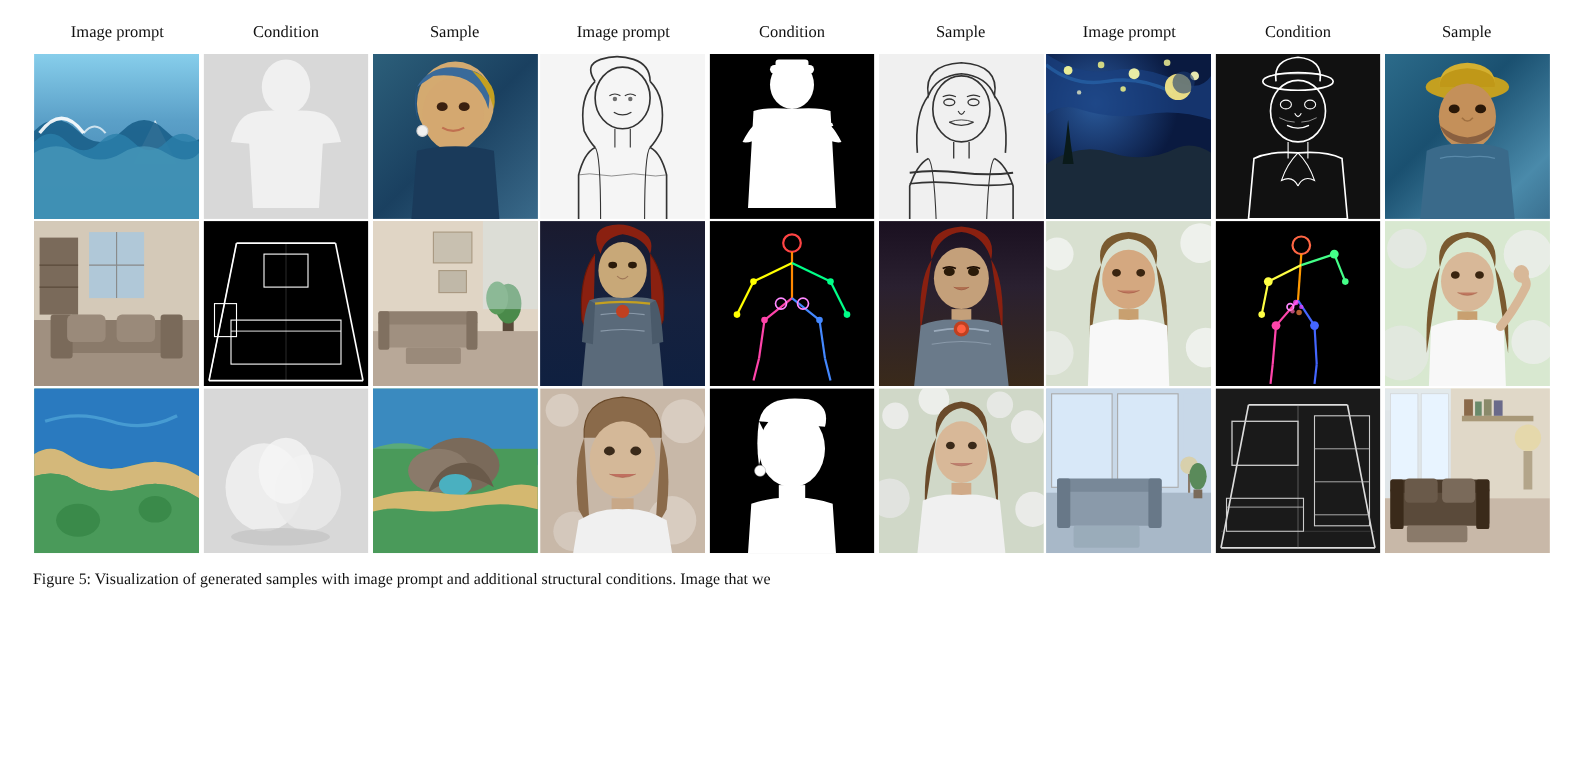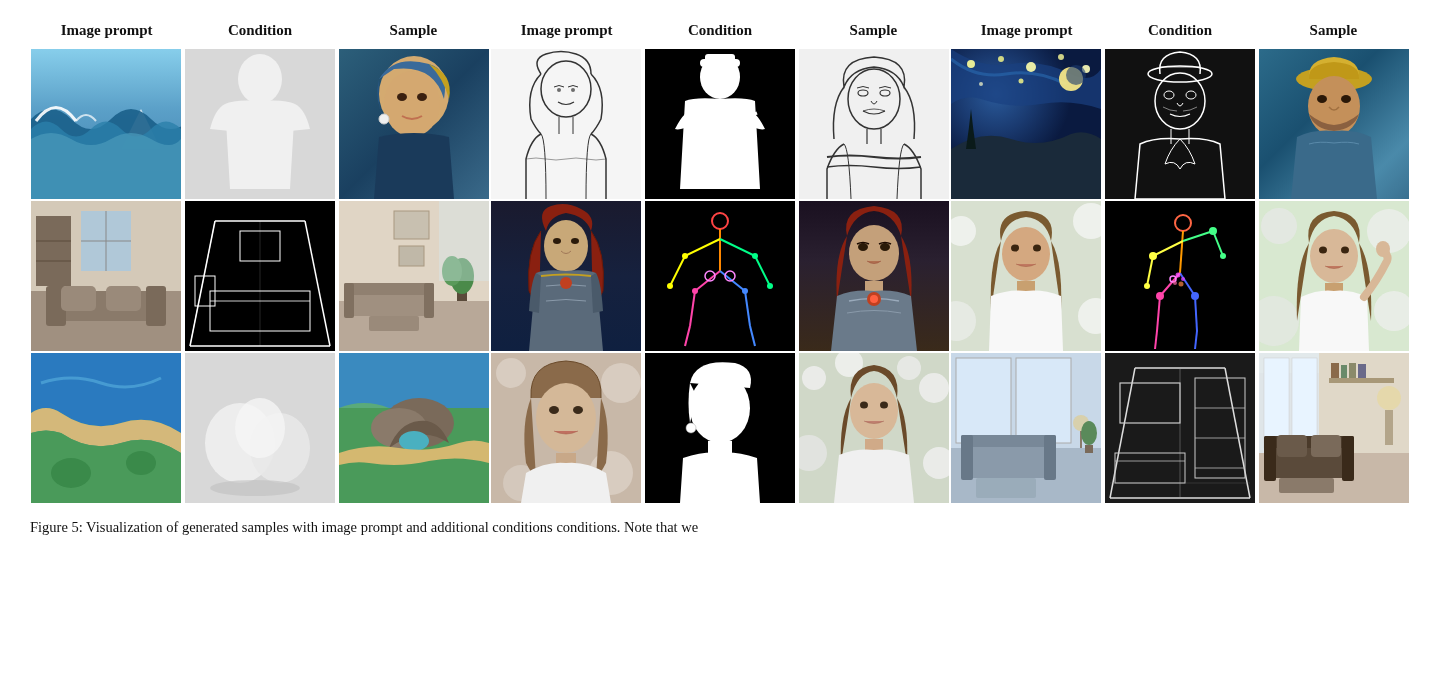--- a/index.html
+++ b/index.html
@@ -23,21 +23,21 @@
 
     .header-group {
       display: flex;
       flex: 1;
     }
 
     .header-cell {
       flex: 1;
       text-align: center;
       font-size: 15px;
-      font-weight: bold;
+      font-weight: normal;
       color: #111;
       padding: 2px 0 4px 0;
     }
 
     .image-grid {
       display: flex;
       width: 100%;
       gap: 0;
     }
 
@@ -873,16 +873,16 @@
             <rect x="99" y="11" width="8" height="14" fill="#6a6a8a"></rect>
           </svg>
         </div>
       </div>
 
     </div>
 
   </div>
 
   <div class="figure-caption">
-    <span class="caption-text">Figure 5:  Visualization of generated samples with image prompt and additional conditions conditions.  Note that we</span>
+    <span class="caption-text">Figure 5:  Visualization of generated samples with image prompt and additional structural conditions.  Image that we</span>
   </div>
 
 </div>
 
 </body></html>

